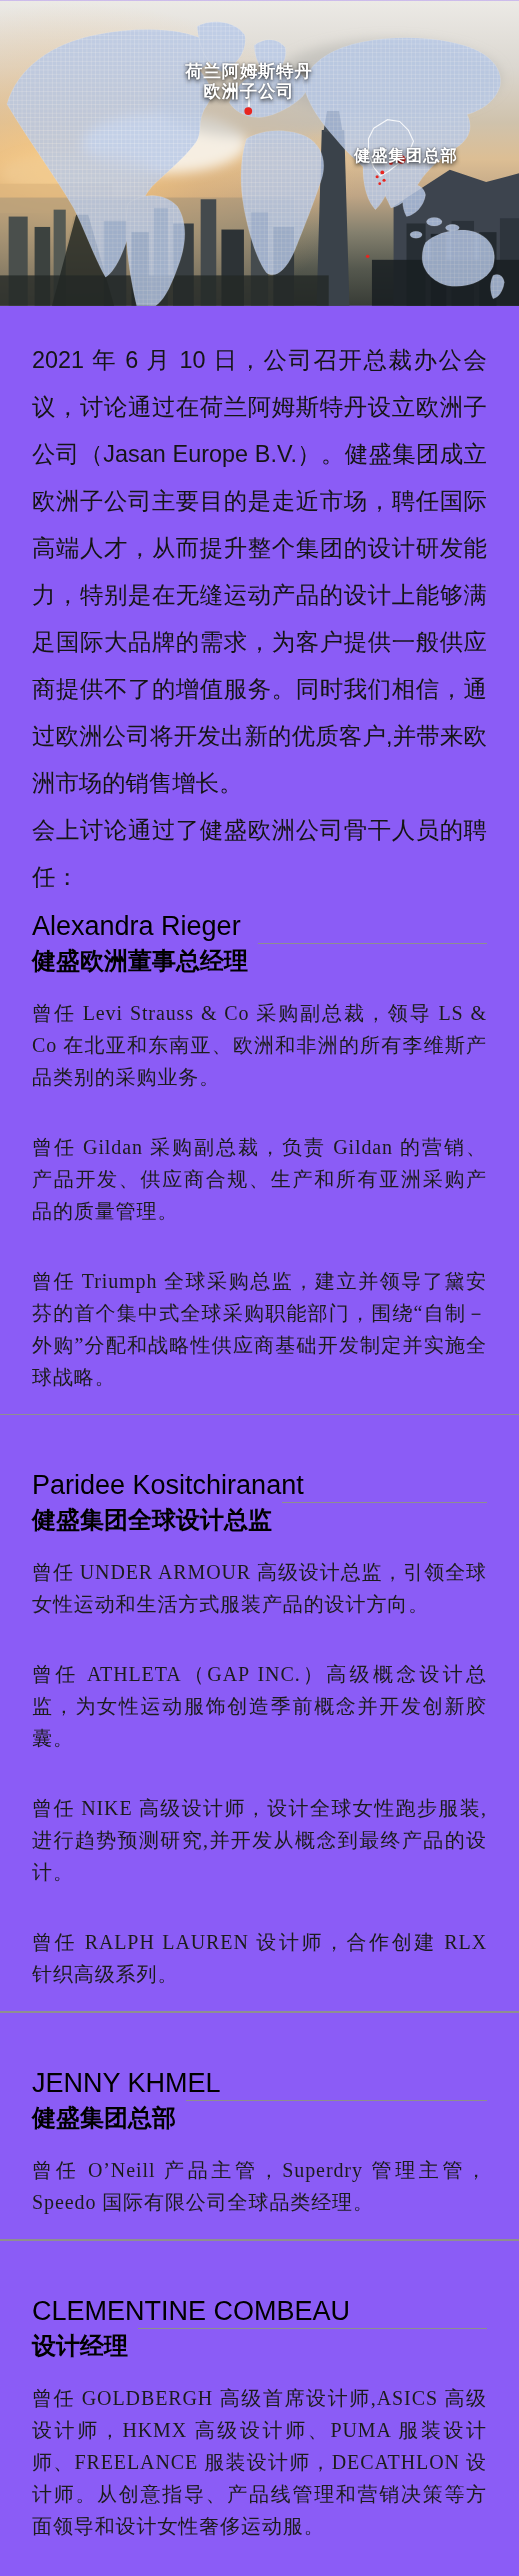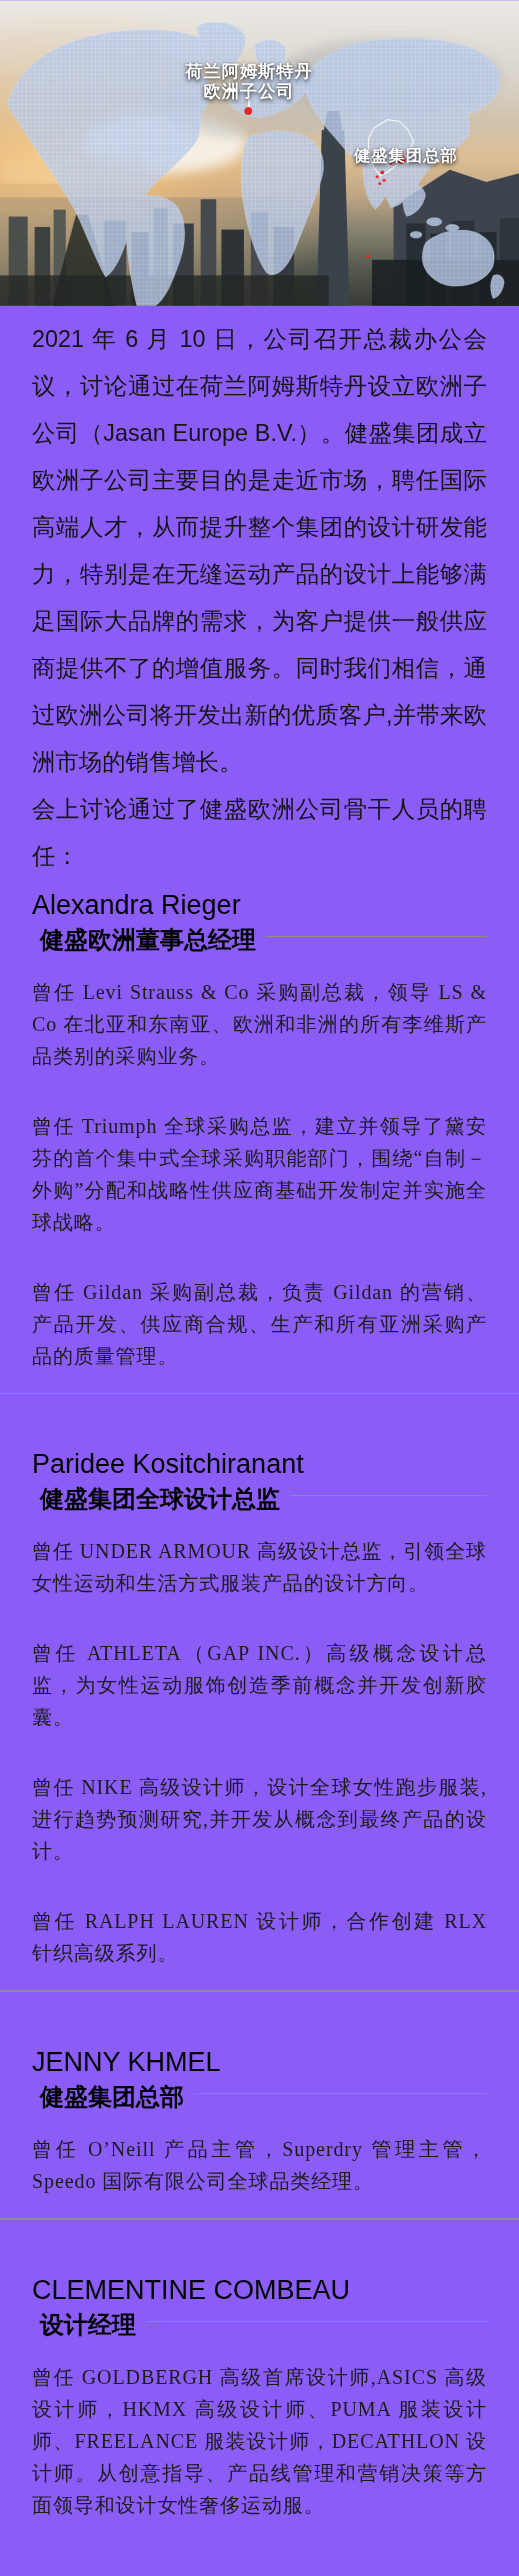--- a/index.html
+++ b/index.html
@@ -22,31 +22,31 @@
   .label-connector {
     position:absolute; left:248px; top:97px; width:1.7px; height:10.4px;
     background:rgba(255,255,255,.85); border-radius:0.9px;
   }
   
   .block { padding:0 32px; }
   p.intro {
     margin:0; font-size:23.4px; line-height:47px; text-align:justify;
     color:#151515;
   }
-  .block.first { padding-top:10px; }
+  .block.first { padding-top:31px; }
   hr.divider {
     border:none; height:1.7px; background:#8f8f8f;
     margin:21px 0 54px 0; width:100%;
   }
   section.person { margin:0; }
   .person h2 {
     margin:8.7px 0 0 0; font-size:27px; line-height:33px; font-weight:400;
     color:#000; letter-spacing:0;
   }
-  .title-row { display:flex; align-items:center; margin:0 0 19px 8px; }
+  .title-row { display:flex; align-items:flex-start; margin:0 0 19px 0; }
   .title-row h3 {
     margin:0; font-size:24px; line-height:35px; font-weight:700; color:#000;
     white-space:nowrap;
   }
   .title-row .rule {
     flex:1; border-bottom:1.7px solid #8e8e8e; margin:0 0 6px 10.4px;
   }
   p.bio {
     margin:0 0 38px 0;
     font-family:Liberation Serif, serif;
@@ -178,22 +178,22 @@
     <p class="intro">2021 年 6 月 10 日，公司召开总裁办公会议，讨论通过在荷兰阿姆斯特丹设立欧洲子公司（Jasan Europe B.V.）。健盛集团成立欧洲子公司主要目的是走近市场，聘任国际高端人才，从而提升整个集团的设计研发能力，特别是在无缝运动产品的设计上能够满足国际大品牌的需求，为客户提供一般供应商提供不了的增值服务。同时我们相信，通过欧洲公司将开发出新的优质客户,并带来欧洲市场的销售增长。</p>
     <p class="intro">会上讨论通过了健盛欧洲公司骨干人员的聘任：</p>
 
     <section class="person">
       <h2>Alexandra Rieger</h2>
       <div class="title-row">
         <h3>健盛欧洲董事总经理</h3>
         <span class="rule"></span>
       </div>
       <p class="bio">曾任 Levi Strauss &amp; Co 采购副总裁，领导 LS &amp; Co 在北亚和东南亚、欧洲和非洲的所有李维斯产品类别的采购业务。</p>
+      <p class="bio">曾任 Gildan 采购副总裁，负责 Gildan 的营销、产品开发、供应商合规、生产和所有亚洲采购产品的质量管理。</p>
       <p class="bio">曾任 Triumph 全球采购总监，建立并领导了黛安芬的首个集中式全球采购职能部门，围绕“自制－外购”分配和战略性供应商基础开发制定并实施全球战略。</p>
-      <p class="bio">曾任 Gildan 采购副总裁，负责 Gildan 的营销、产品开发、供应商合规、生产和所有亚洲采购产品的质量管理。</p>
     </section>
   </div>
 
   <hr class="divider">
 
   <div class="block">
     <section class="person">
       <h2>Paridee Kositchiranant</h2>
       <div class="title-row">
         <h3>健盛集团全球设计总监</h3>

